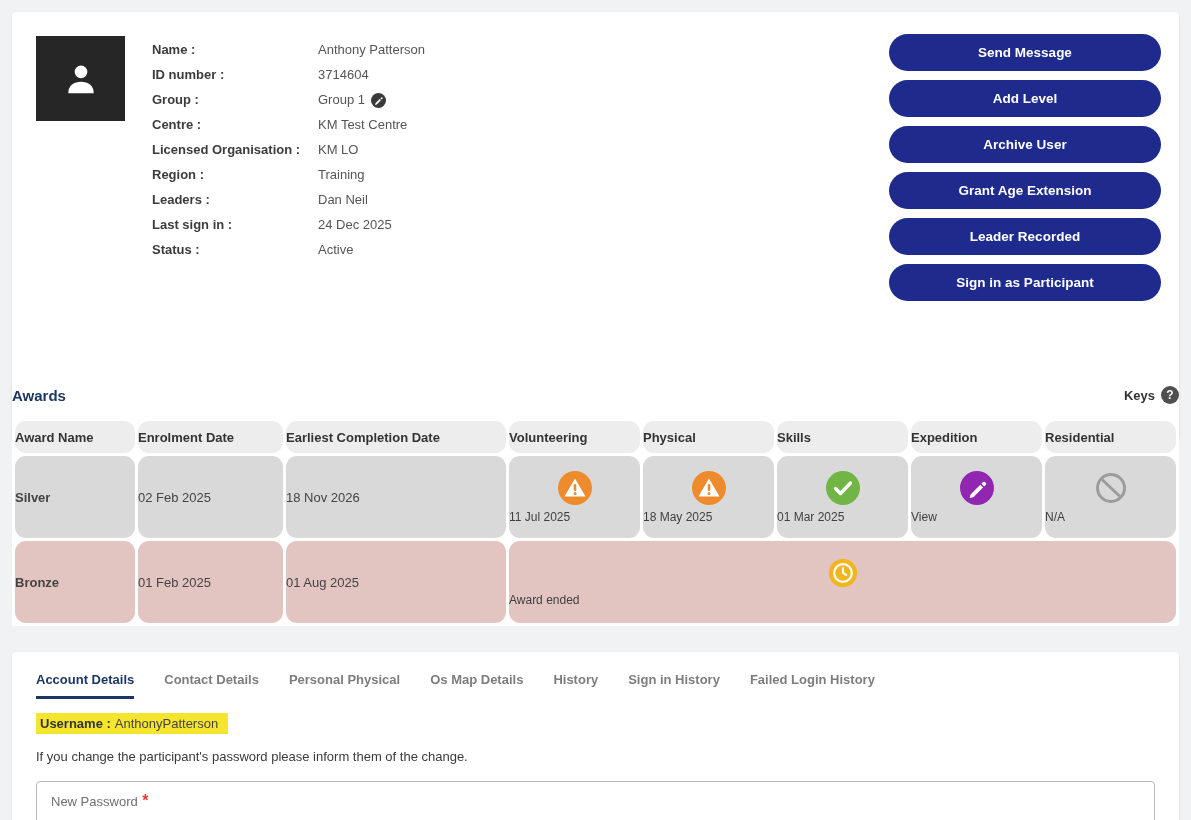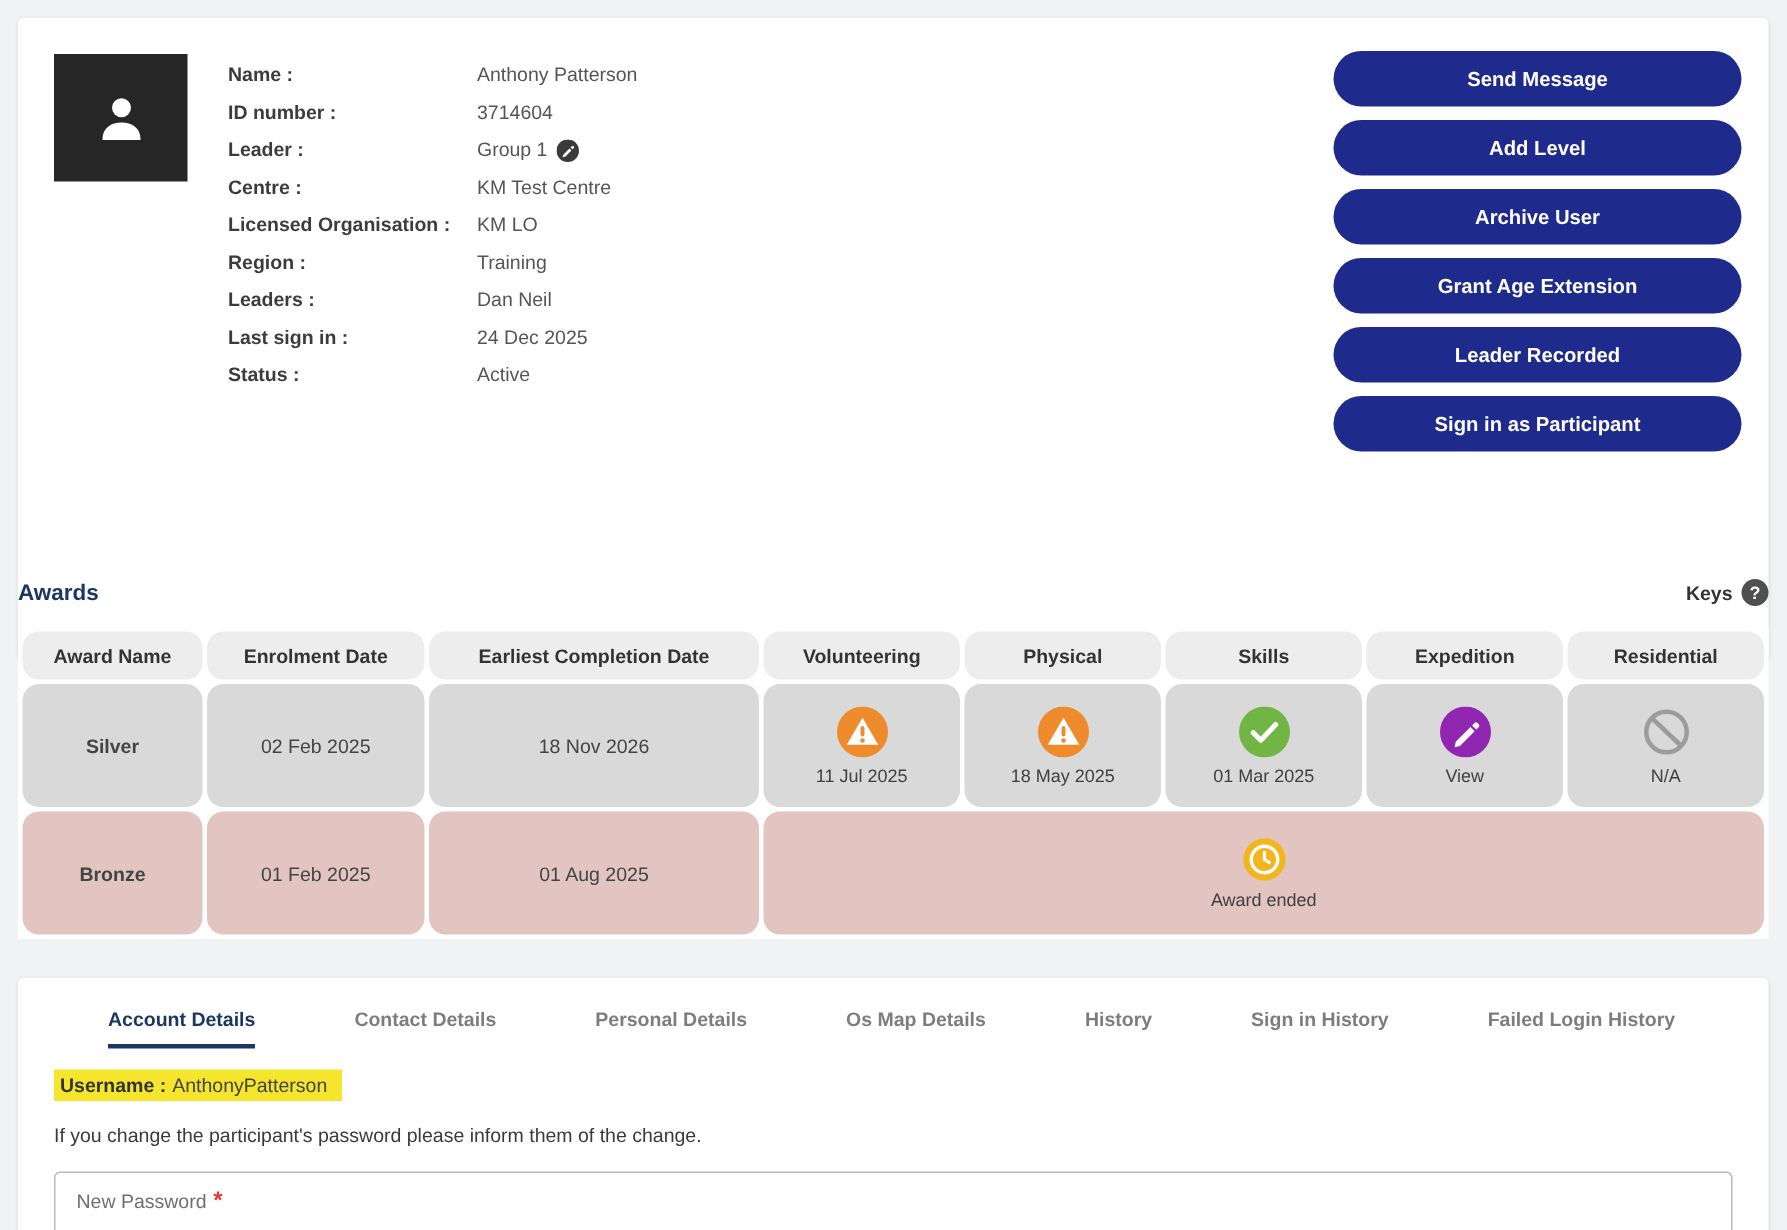--- a/index.html
+++ b/index.html
@@ -58,42 +58,42 @@
     width:18px; height:18px; border-radius:50%; background:#4f4f4f;
     color:#fff; font-size:12px; font-weight:bold;
     display:flex; align-items:center; justify-content:center;
   }
 
   table.awards {
     position:absolute; left:12px; top:418px; width:1167px;
     border-collapse:separate; border-spacing:3px;
     table-layout:fixed; background:#fff;
   }
-  table.awards td { text-align:center; vertical-align:middle;border-radius:11px; }
+  table.awards td { vertical-align:middle;border-radius:11px; }
   tr.hdr td {
     background:#ededed; height:32px;
     font-size:13px; font-weight:bold; color:#333;
   }
   tr.data td { height:82px; font-size:13px; color:#444;margin-left:40px; }
   tr.silver td { background:#d9d9d9; }
   tr.bronze td { background:#e2c5c1; }
   .award-name { font-weight:bold; color:#3a3a3a; }
   .sec { cursor:pointer; }
   .ic { width:34px; height:34px; margin:0 auto 5px; }
   .ic svg { display:block; }
   .ic-label { font-size:12px; color:#3f3f3f; }
 
   
   #details-card { left:12px; top:652px; width:1167px; height:220px; }
   .tabs {
     display:flex; gap:30px; padding:20px 24px 0 24px;
   }
   .tab {
     font-size:13px; font-weight:bold; color:#7d7d7d;
-    padding-bottom:9px; cursor:pointer; white-space:nowrap;margin-left:36px;
+    padding-bottom:9px; cursor:pointer; white-space:nowrap;
   }
   .tab.active { color:#1b3763; border-bottom:3px solid #1b3763; }
 
   .username-line {
     display:inline-block; margin:14px 0 0 24px;
     background:#f6e52d; padding:3px 10px 3px 4px; font-size:13px;
   }
   .username-line .ul { font-weight:bold; color:#333; margin-right:4px; }
   .username-line .uv { color:#444; }
 
@@ -128,21 +128,21 @@
     <div class="lbl">Name :</div>
     <div class="val">
         <span>Anthony Patterson</span>
       </div>
 
     <div class="lbl">ID number :</div>
     <div class="val">
         <span>3714604</span>
       </div>
 
-    <div class="lbl">Leader :</div>
+    <div class="lbl">Group :</div>
     <div class="val">
       <span>Group 1</span>
       <span class="edit-badge">
         <svg width="15" height="15" viewBox="0 0 16 16">
           <circle cx="8" cy="8" r="8" fill="#3a3a3a"></circle>
           <path d="M4.8 10.8l-.5 1.9 1.9-.5 4.4-4.4-1.4-1.4zM10 5.6l1.4 1.4.8-.8a1 1 0 0 0 0-1.4 1 1 0 0 0-1.4 0z" fill="#fff"></path>
         </svg>
       </span>
     </div>
 
@@ -293,21 +293,21 @@
       <div class="ic-label">Award ended</div>
     </td>
   </tr>
 </tbody>
   </table>
 
 <div class="card" id="details-card">
   <div class="tabs">
     <div class="tab active">Account Details</div>
     <div class="tab">Contact Details</div>
-    <div class="tab">Personal Details</div>
+    <div class="tab">Personal Physical</div>
     <div class="tab">Os Map Details</div>
     <div class="tab">History</div>
     <div class="tab">Sign in History</div>
     <div class="tab">Failed Login History</div>
   </div>
 
   <div class="username-line">
     <span class="ul">Username :</span><span class="uv">AnthonyPatterson</span>
   </div>
 

